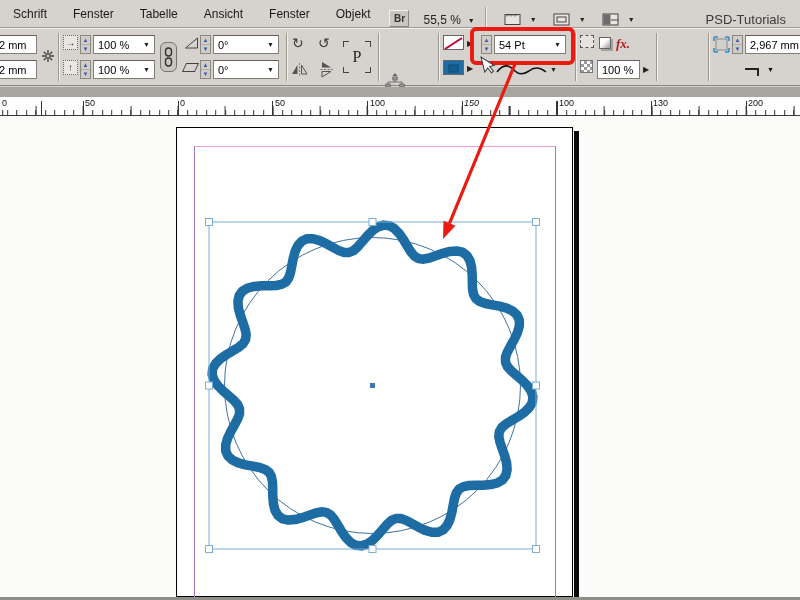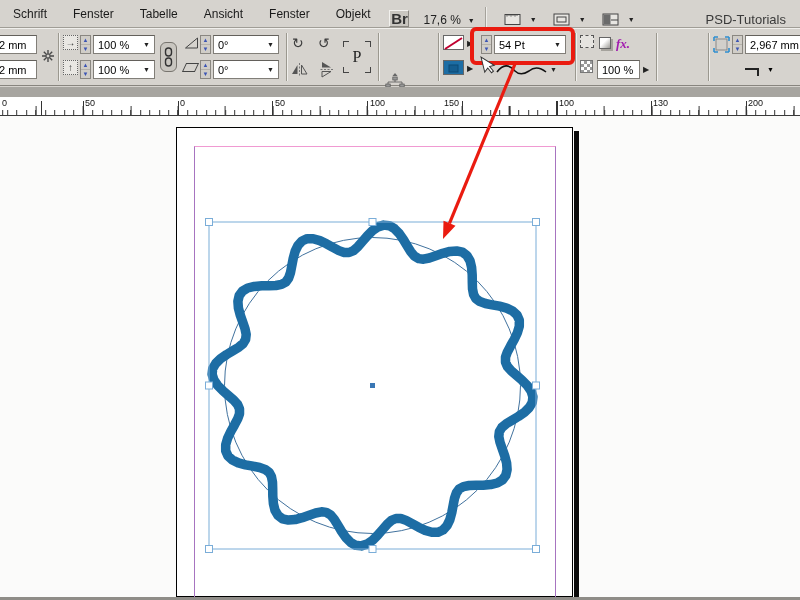--- a/index.html
+++ b/index.html
@@ -5,21 +5,21 @@
   *{margin:0;padding:0;box-sizing:border-box}
   html,body{width:800px;height:600px;overflow:hidden}
   body{font-family:"Liberation Sans",sans-serif;background:#d6d3ce;position:relative}
   #app{position:absolute;inset:0}
 
   
   #menubar{position:absolute;top:0;left:0;right:0;height:28px;background:#d6d3ce;
     border-bottom:1px solid #a09d96;display:flex;align-items:flex-end}
   .menu-item{padding:0 13px;font-size:12px;color:#1a1a1a;height:100%;display:flex;align-items:center;cursor:default}
   #br-btn{width:20px;height:17px;margin-left:6px;background:#c9c6c0;border:1px solid #8b8882;
-    border-top-color:#f2f1ee;border-left-color:#f2f1ee;font-size:15px;font-weight:bold;color:#333;
+    border-top-color:#f2f1ee;border-left-color:#f2f1ee;font-size:10px;font-weight:bold;color:#333;
     display:flex;align-items:center;justify-content:center}
   #zoom-combo{display:flex;align-items:center;margin-left:14px;font-size:12px;color:#222}
   .dd-arrow{font-size:7px;color:#222;margin-left:7px}
   .vsep{width:1px;height:20px;background:#a5a29b;margin:0 10px;box-shadow:1px 0 0 #efeeeb}
   .mb-iconbtn{display:flex;align-items:center;margin:0 8px}
   .mb-iconbtn svg{display:block}
   #workspace{margin-left:auto;margin-right:14px;font-size:13px;color:#3a3a3a}
 
   
   #controlbar{position:absolute;top:28px;left:0;right:0;height:58px;background:#d6d3ce;
@@ -39,21 +39,21 @@
   .swatch{width:21px;height:15px;border:1px solid #666;background:#fff}
   .tinyarrow{font-size:8px;color:#222}
   #p-button{width:28px;height:38px;position:relative;display:flex;align-items:center;justify-content:center;
     font-family:"Liberation Serif",serif;font-size:16px;color:#222}
   .corner{position:absolute;width:6px;height:6px;border-color:#444;border-style:solid;border-width:0}
   .c-tl{top:3px;left:0;border-top-width:1px;border-left-width:1px}
   .c-tr{top:3px;right:0;border-top-width:1px;border-right-width:1px}
   .c-bl{bottom:3px;left:0;border-bottom-width:1px;border-left-width:1px}
   .c-br{bottom:3px;right:0;border-bottom-width:1px;border-right-width:1px}
   .treebtn{width:20px;height:16px;position:relative}
-  .fx{font-family:"Liberation Serif",serif;font-style:italic;font-weight:bold;font-size:13px;color:#a21caf}
+  .fx{font-family:"Liberation Serif",serif;font-style:italic;font-weight:bold;font-size:13px;color:#b91c1c}
   .dashsq{width:14px;height:13px;border:1px dashed #555;background:#e6e4e0}
   .shadowsq{width:12px;height:12px;border:1px solid #666;background:linear-gradient(135deg,#fff 40%,#9c9a96);box-shadow:2px 2px 0 #a5a29c}
   .checker{width:13px;height:13px;border:1px solid #777;background-color:#fff;
     background-image:linear-gradient(45deg,#9a9a9a 25%,transparent 25%,transparent 75%,#9a9a9a 75%),
                      linear-gradient(45deg,#9a9a9a 25%,transparent 25%,transparent 75%,#9a9a9a 75%);
     background-size:6px 6px;background-position:0 0,3px 3px}
   .wrapbtn{width:19px;height:16px;border:1px solid #89867f;background:#d6d3ce;position:relative;padding:2px}
   .wrapbtn.pressed{border-color:#5c5a55;background:#c4c1ba;box-shadow:inset 1px 1px 1px #96938c}
   .wraplines{position:absolute;inset:3px;background:repeating-linear-gradient(to bottom,#333 0 1px,transparent 1px 3px)}
   .wrapinner{position:absolute;width:7px;height:6px;background:#d6d3ce;border:1px solid #444;left:6px;top:5px}
@@ -90,21 +90,21 @@
     <div id="menu-items" style="display:flex;height:100%">
         <div class="menu-item">Schrift</div>
         <div class="menu-item">Fenster</div>
         <div class="menu-item">Tabelle</div>
         <div class="menu-item">Ansicht</div>
         <div class="menu-item">Fenster</div>
         <div class="menu-item">Objekt</div>
       </div>
     <button id="br-btn">Br</button>
     <div id="zoom-combo">
-      <span>17,6 %</span>
+      <span>55,5 %</span>
       <span class="dd-arrow">▼</span>
     </div>
     <div class="vsep"></div>
     <div class="mb-iconbtn">
       <svg width="19" height="15" viewBox="0 0 19 15">
         <rect x="1" y="2.5" width="15" height="10" fill="#e8e6e2" stroke="#444"></rect>
         <path d="M3,2.5 v2 M5,2.5 v1.3 M7,2.5 v2 M9,2.5 v1.3 M11,2.5 v2 M13,2.5 v1.3" stroke="#444" fill="none"></path>
       </svg>
         <span class="dd-arrow">▼</span>
     </div>
@@ -324,21 +324,21 @@
   </div>
 
   <div id="rulergap"></div>
   <div id="ruler">
       <div id="ruler-labels">
         <span class="rlabel" style="left: 2px;">0</span>
         <span class="rlabel" style="left: 85px;">50</span>
         <span class="rlabel" style="left: 180px;">0</span>
         <span class="rlabel" style="left: 275px;">50</span>
         <span class="rlabel" style="left: 370px;">100</span>
-        <span class="rlabel" style="left: 444px;">150</span>
+        <span class="rlabel" style="left: 464px; font-style: italic;">150</span>
         <span class="rlabel" style="left: 559px;">100</span>
         <span class="rlabel" style="left: 653px;">130</span>
         <span class="rlabel" style="left: 748px;">200</span>
       </div>
     </div>
 
   <div id="canvas">
     <div id="page" style="left: 176px; top: 11px; width: 397px; height: 470px;"></div>
     <div id="page-shadow" style="left: 574px; top: 15px; width: 5px; height: 466px;"></div>
     <div id="marginbox" style="left: 194px; top: 30px; width: 362px; height: 451px; border-top-color: rgb(240, 154, 210); border-left-color: rgb(167, 116, 192); border-right-color: rgb(167, 116, 192);"></div>

